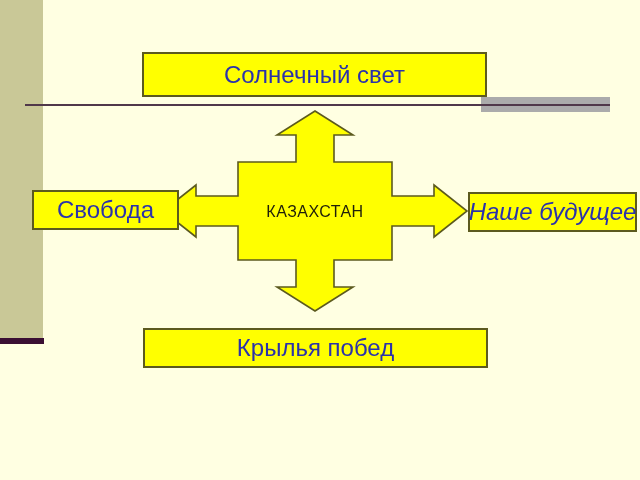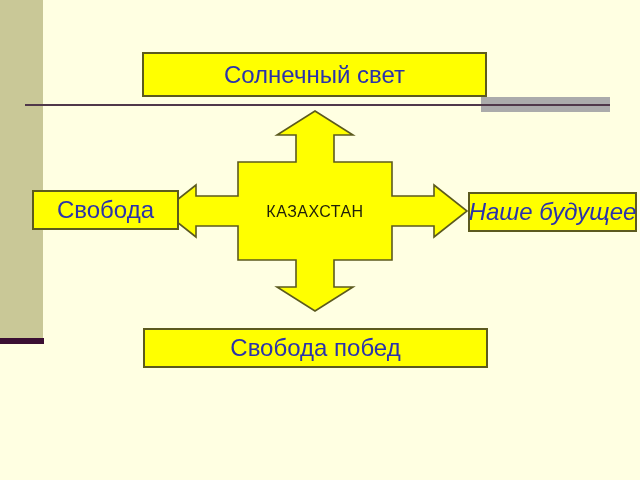--- a/index.html
+++ b/index.html
@@ -102,16 +102,16 @@
 
   <div class="node-box node-left">
     <span>Свобода</span>
   </div>
 
   <div class="node-box node-right">
     <span>Наше будущее</span>
   </div>
 
   <div class="node-box node-bottom">
-    <span>Свобода побед</span>
+    <span>Крылья побед</span>
   </div>
 
 </div>
 
 </body></html>

